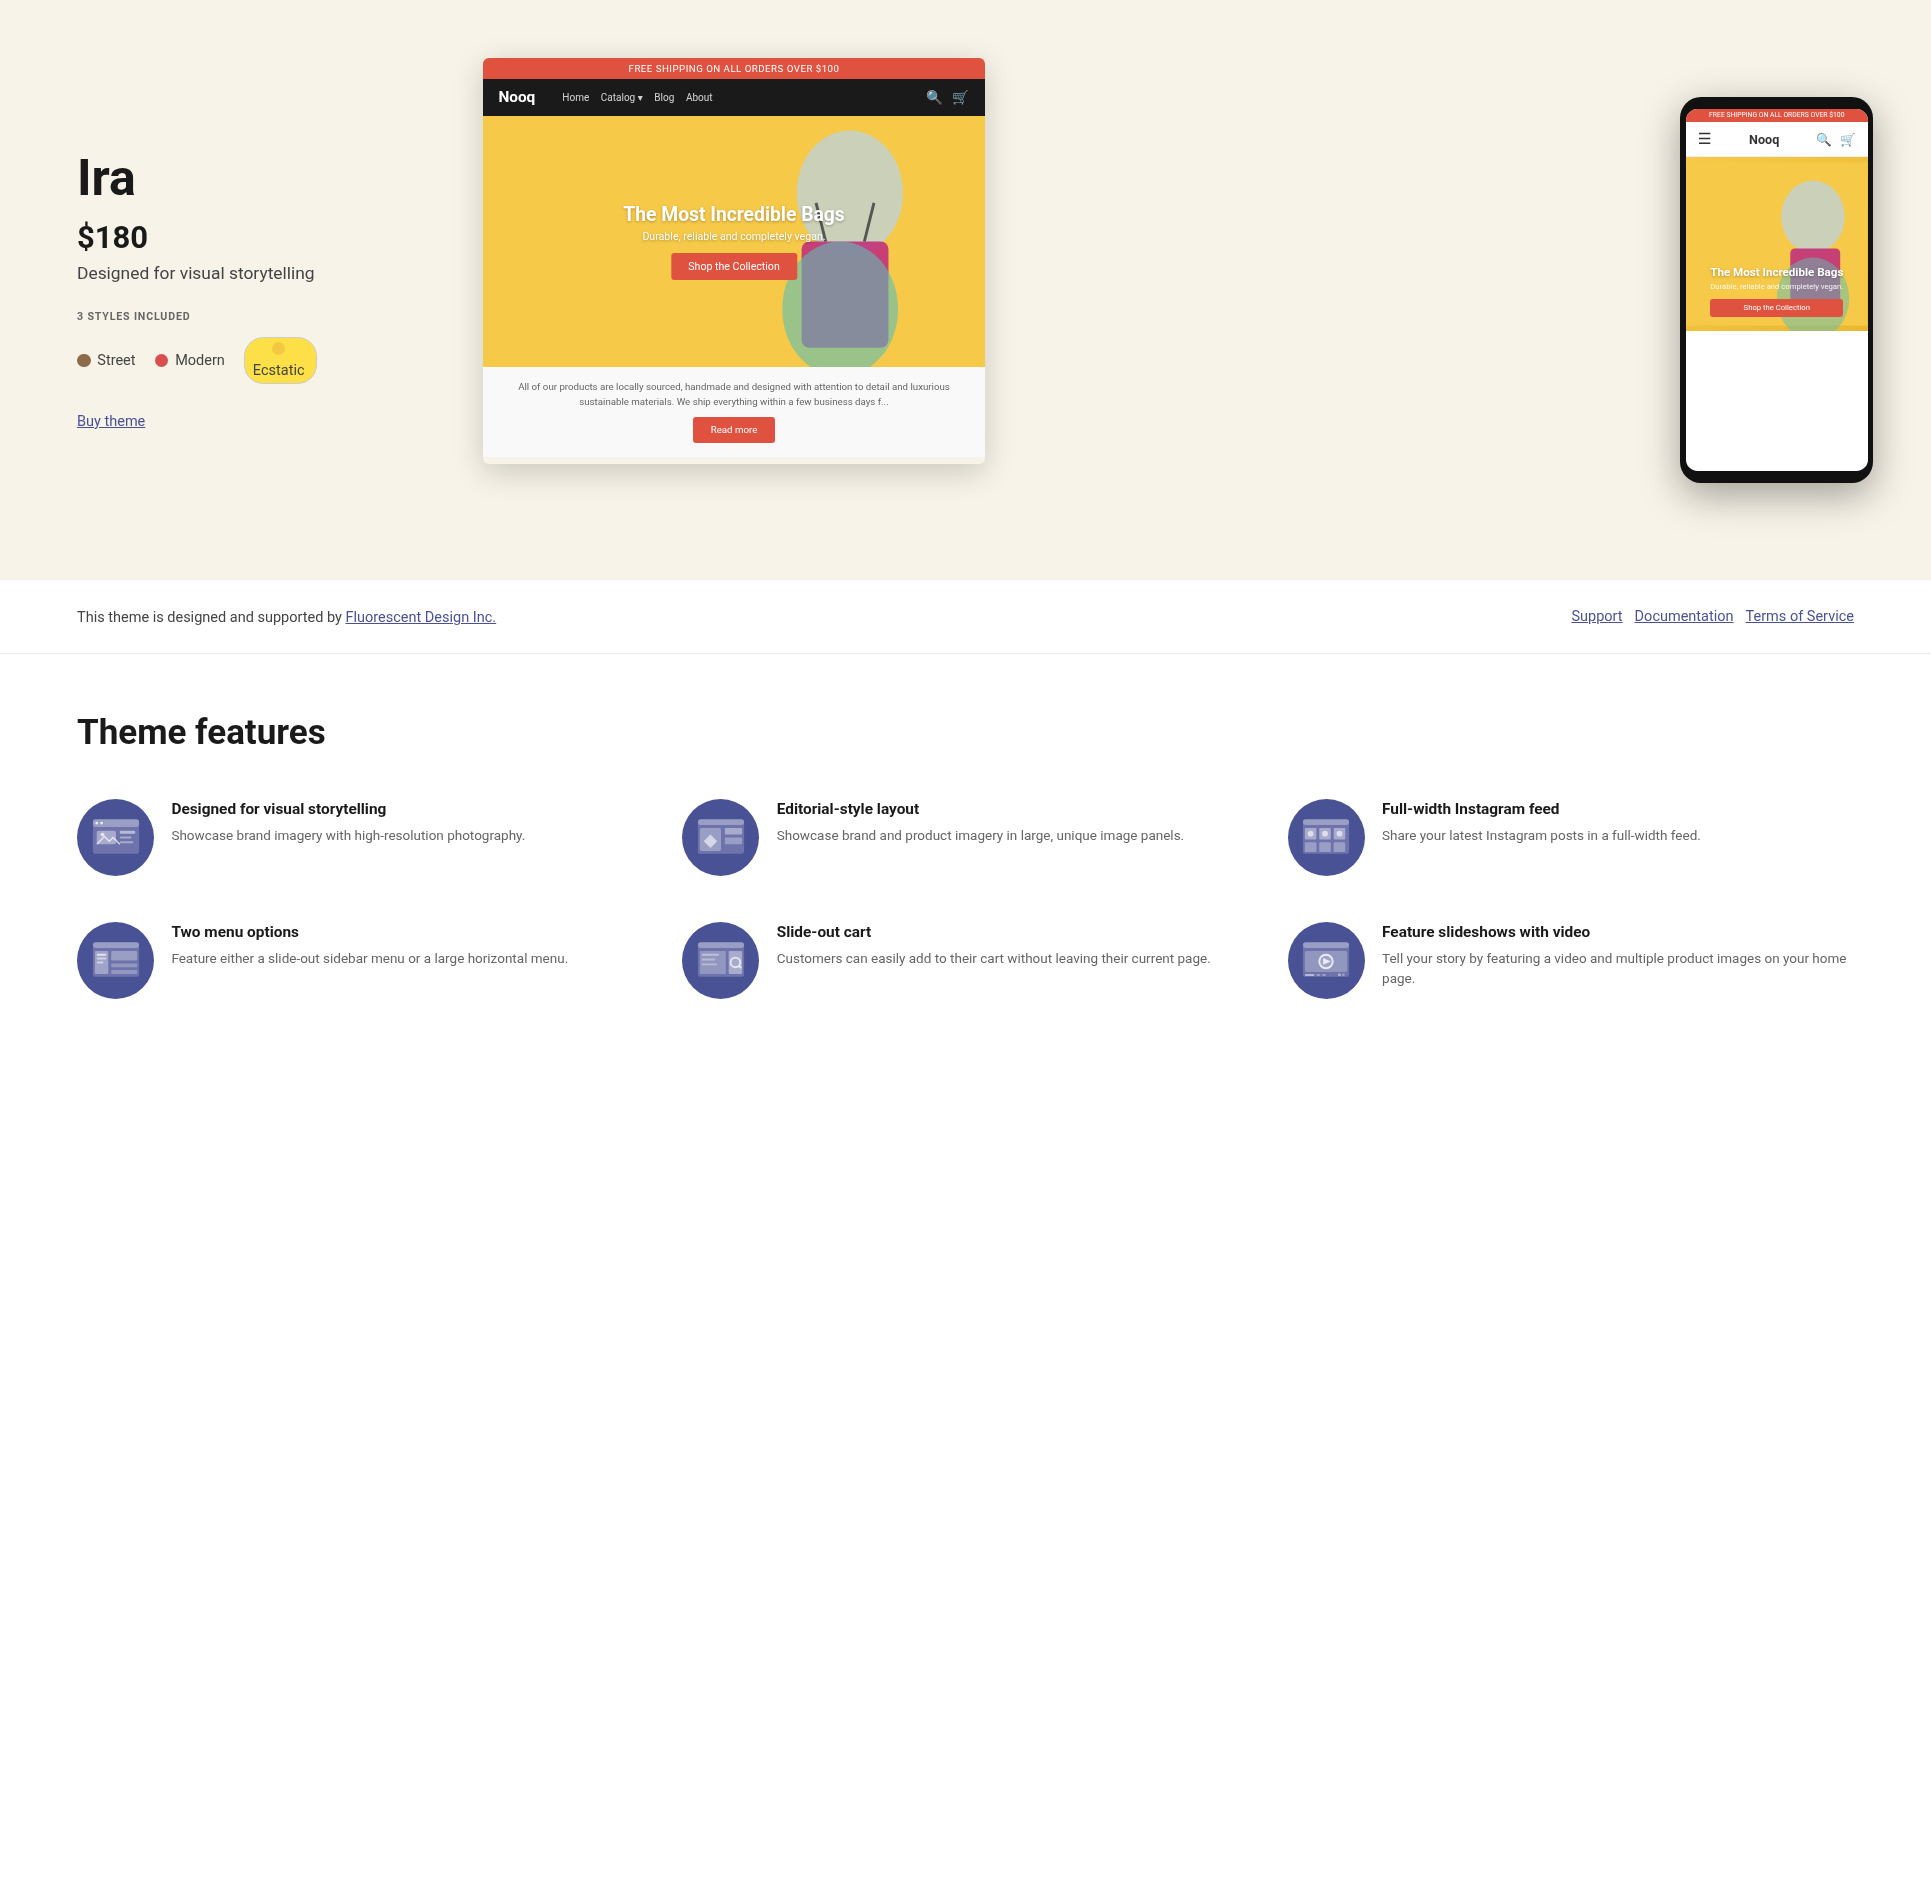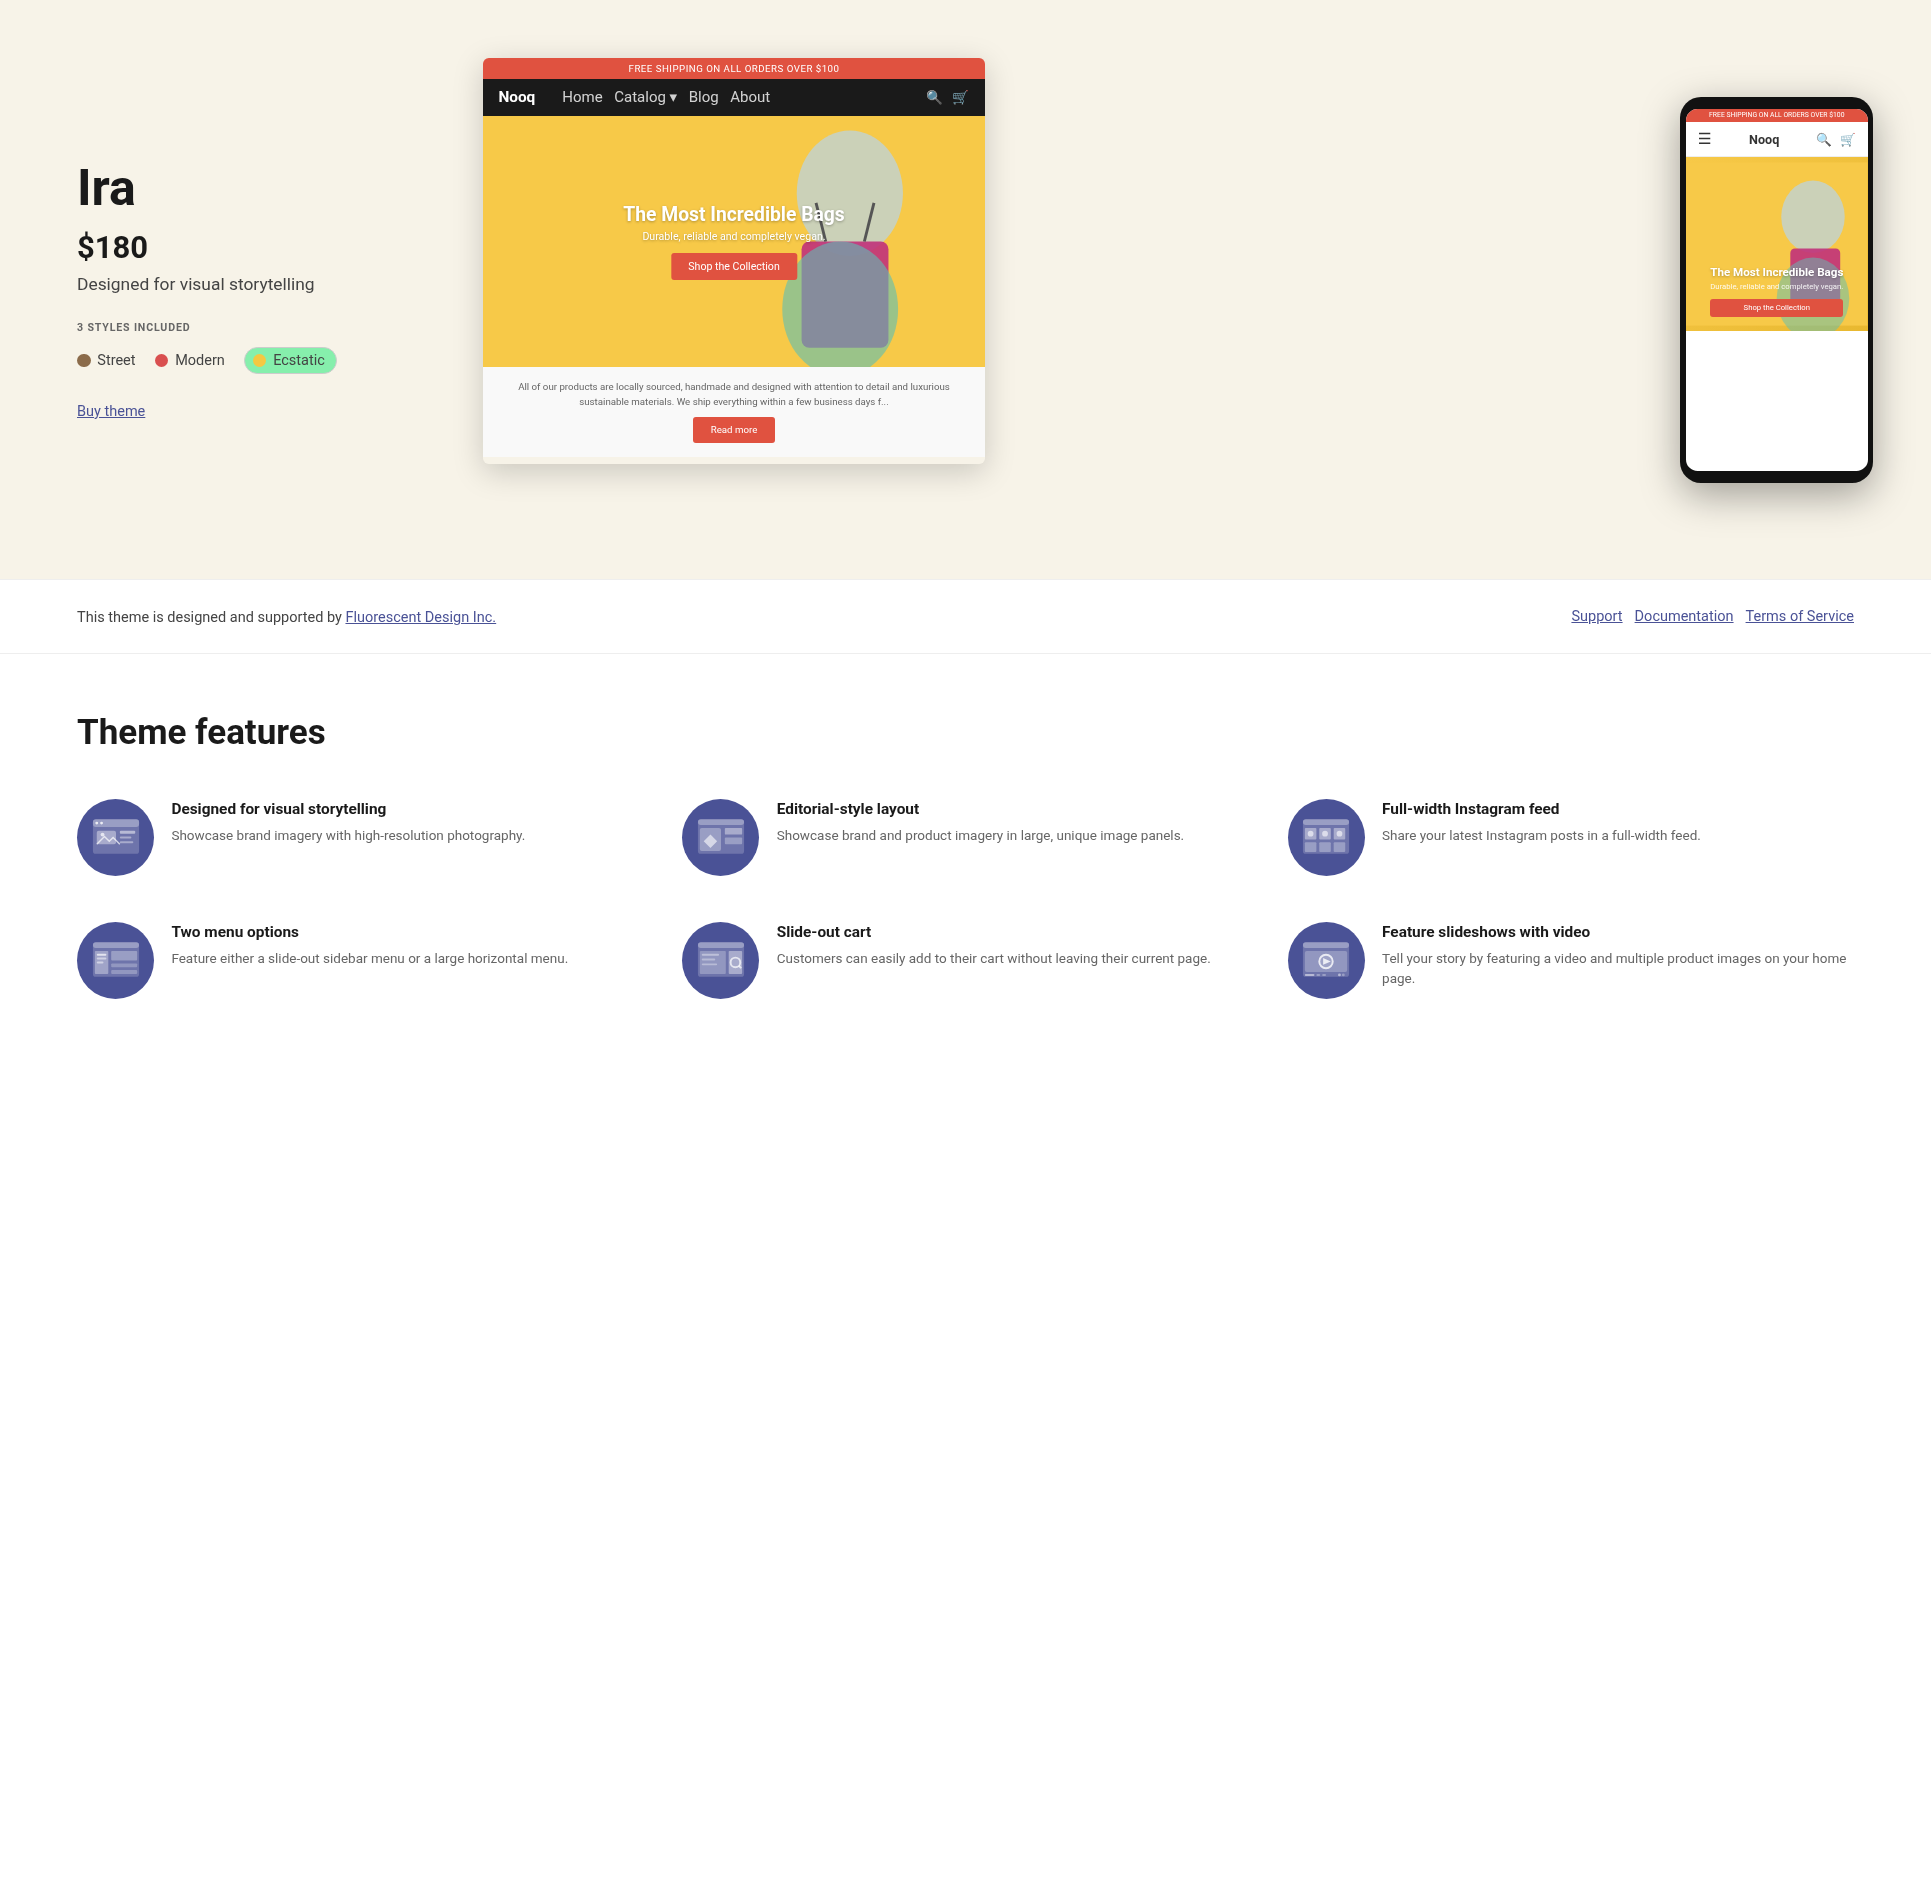--- a/index.html
+++ b/index.html
@@ -57,24 +57,25 @@
       font-size: 14.5px;
       color: #444;
       cursor: pointer;
     }
     .style-dot {
       width: 13.5px;
       height: 13.5px;
       border-radius: 50%;
     }
     .style-option.active {
-      background: #86efac;
+      background: #fde047;
       border: 1.9px solid #ccc;
       border-radius: 19.3px;
       padding: 3.9px 11.6px 3.9px 7.7px;
+      flex-direction: column;
     }
     .hero-buttons {
       display: flex;
       gap: 13.5px;
       margin-bottom: 19.3px;
     }
     .btn-primary {
       background: #4a5296;
       color: #fff;
       border: none;
@@ -137,21 +138,21 @@
       font-size: 15.4px;
       font-weight: 700;
       margin-right: 11.6px;
     }
     .preview-nav-links {
       display: flex;
       gap: 11.6px;
     }
     .preview-nav-link {
       color: rgba(255,255,255,0.8);
-      font-size: 15px;
+      font-size: 10px;
     }
     .preview-nav-icons {
       margin-left: auto;
       display: flex;
       gap: 9.7px;
       color: #fff;
       font-size: 13.5px;
     }
     .preview-hero-img {
       background: linear-gradient(135deg, #f5c842 0%, #f5c842 60%, #e8b830 100%);

